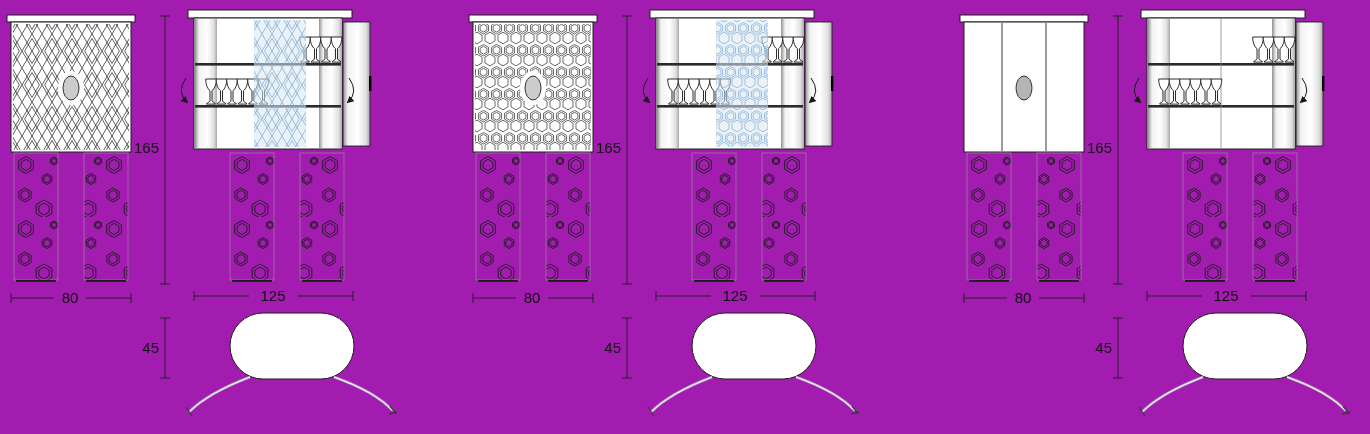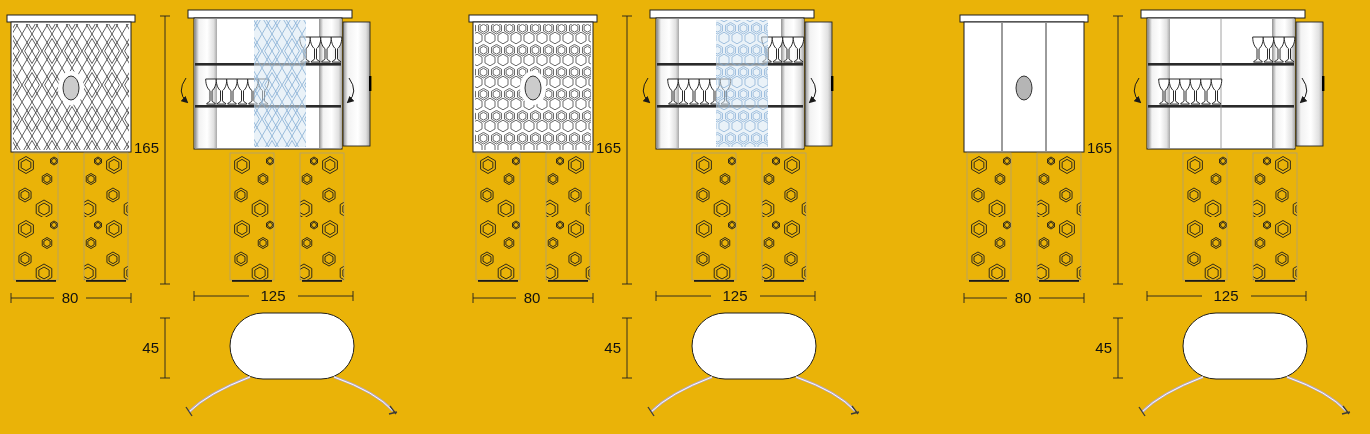--- a/index.html
+++ b/index.html
@@ -1,16 +1,16 @@
 <!DOCTYPE html>
 <html><head>
 <meta charset="utf-8">
 <style>
   html,body{margin:0;padding:0;background:#ffffff;}
-  .page{width:1370px;height:434px;background:#eab308;overflow:hidden;position:relative;}
+  .page{width:1370px;height:434px;background:#a21caf;overflow:hidden;position:relative;}
   svg{display:block;}
   .ln{fill:#ffffff;stroke:#1f1f1f;stroke-width:1;}
   .dim line{stroke:#1f1f1f;stroke-width:0.9;}
   .dim text{font-family:"Liberation Sans",sans-serif;font-size:15px;fill:#111111;}
   .arc{stroke:#b5a7c4;stroke-width:2.6;fill:none;}
   .arcw{stroke:#ffffff;stroke-width:1;fill:none;}
   .tick{stroke:#3a3a3a;stroke-width:1.3;}
   .seam{stroke:#222222;stroke-width:0.9;}
 </style>
 </head>

